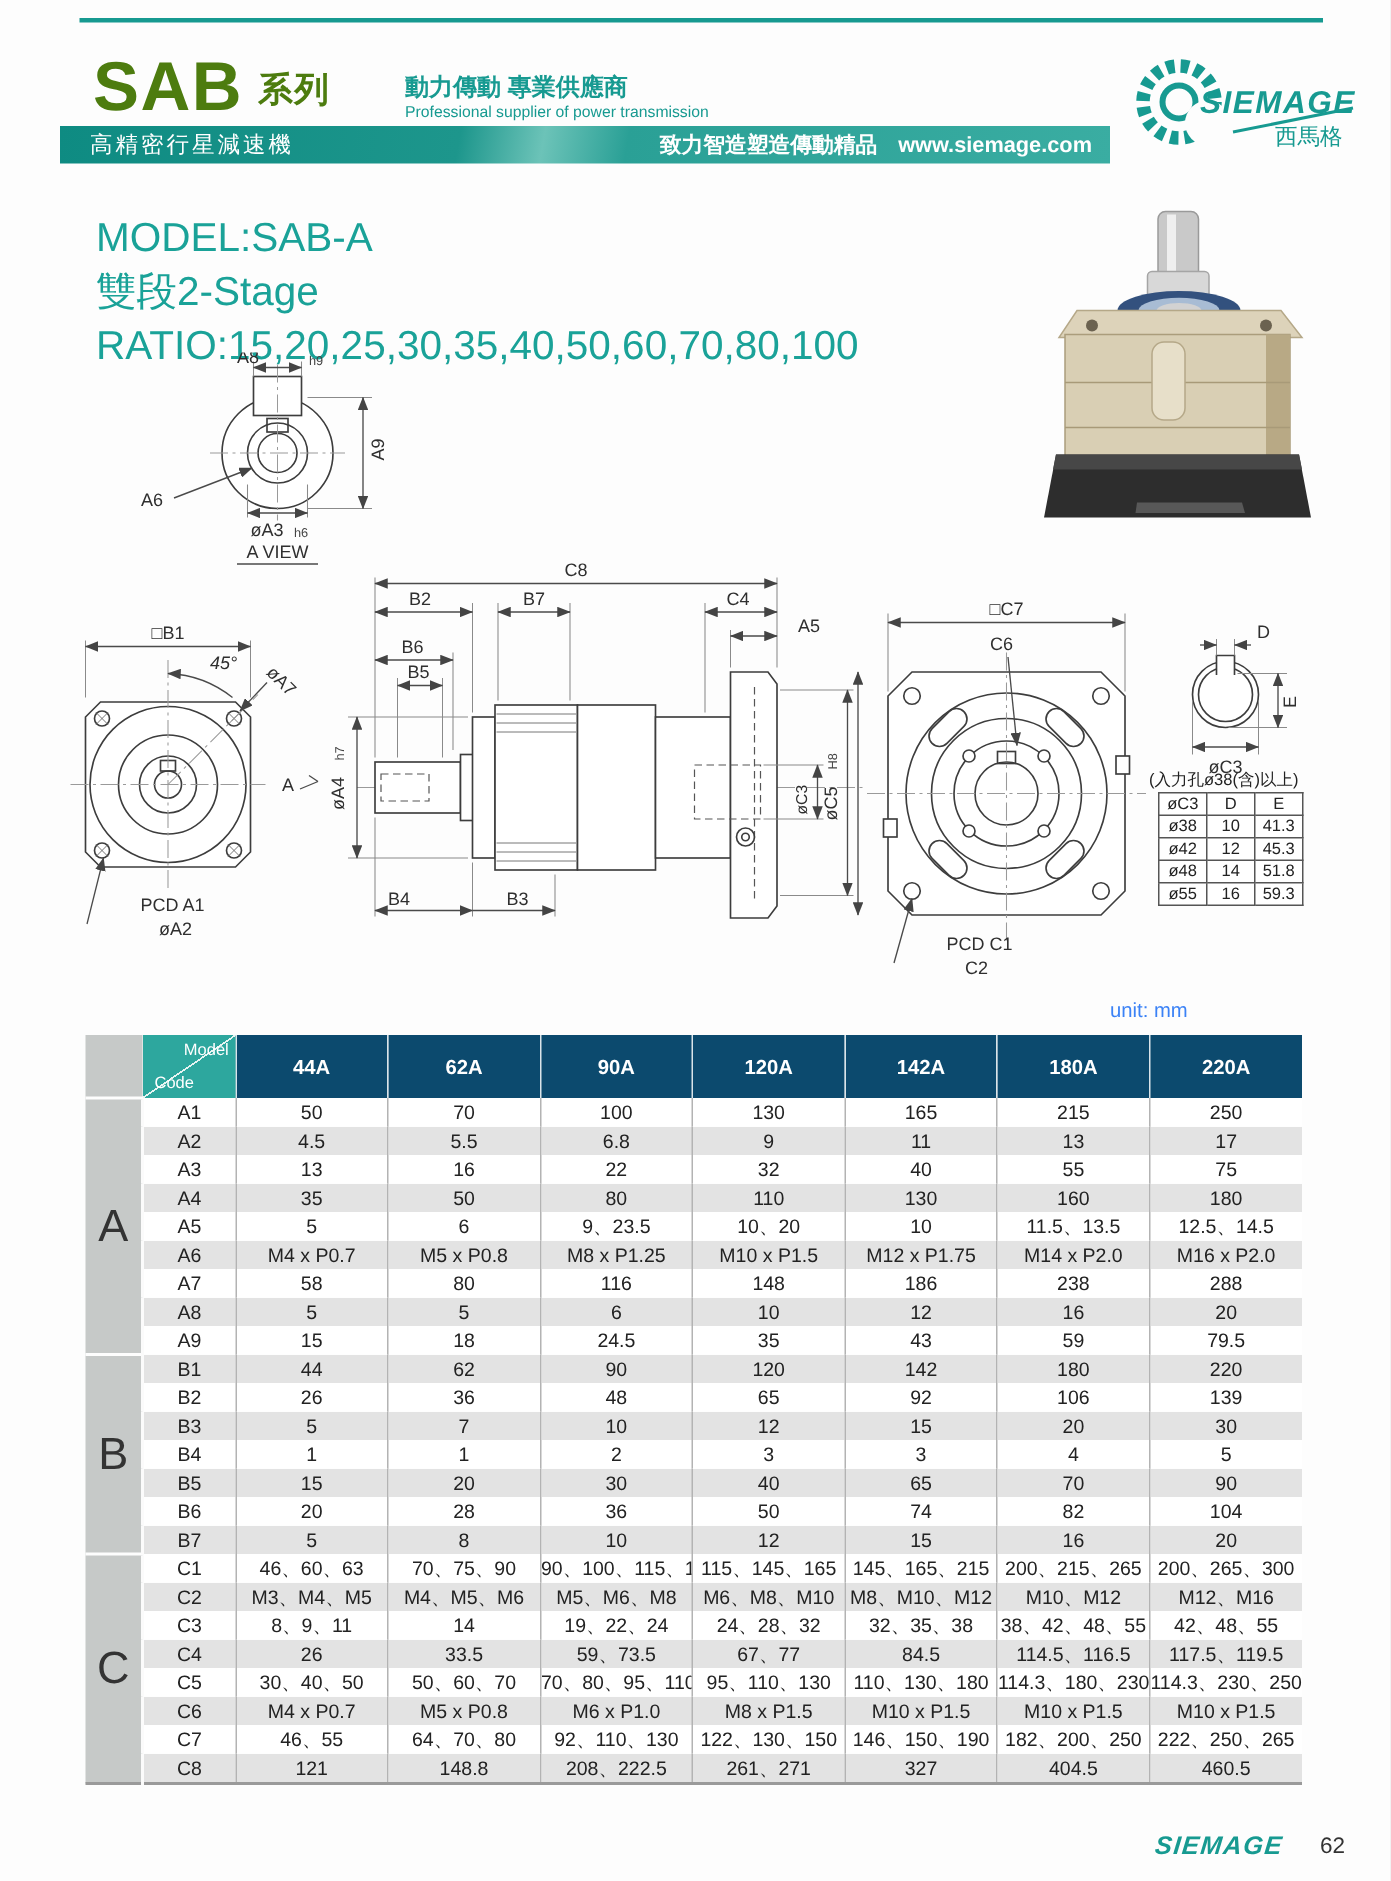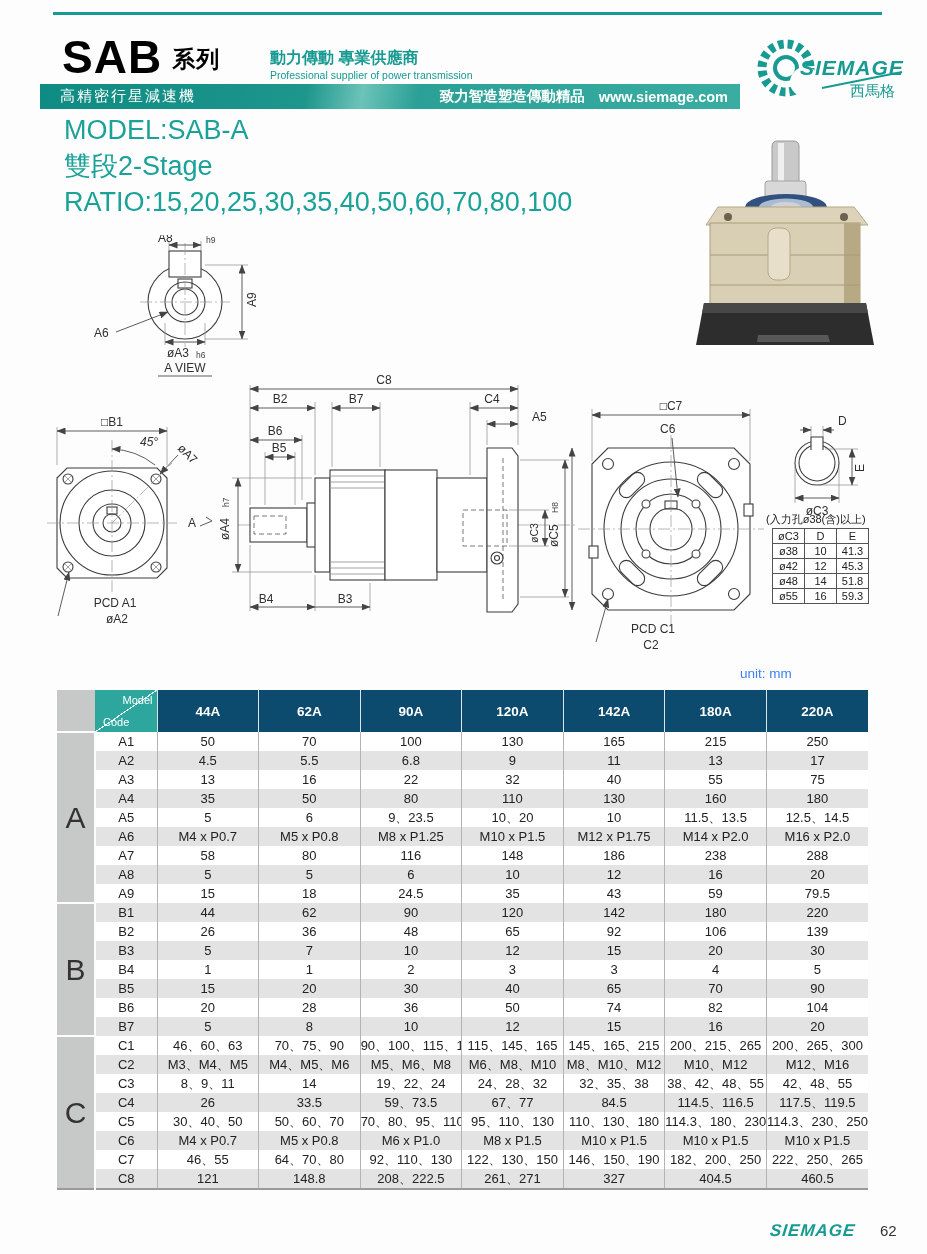--- a/index.html
+++ b/index.html
@@ -2,33 +2,33 @@
 <html><head>
 <meta charset="utf-8">
 <style>
   html,body{margin:0;padding:0;background:#e9e9e9;}
   .page{position:relative;width:927px;height:1254px;background:#fdfdfd;margin:0 auto;
         font-family:"Liberation Sans",sans-serif;overflow:hidden;}
   .abs{position:absolute;}
 
   
   .top-rule{left:53px;top:12px;width:829px;height:3px;background:#179a91;}
-  .series-title{left:62px;top:30px;color:#000000;font-weight:bold;font-size:46px;letter-spacing:1px;}
+  .series-title{left:62px;top:30px;color:#4d7c0f;font-weight:bold;font-size:46px;letter-spacing:1px;}
   .series-suffix{font-size:23px;margin-left:10px;vertical-align:6px;}
   .tagline-zh{left:270px;top:48px;color:#179a91;font-weight:bold;font-size:16px;}
   .tagline-en{left:270px;top:69px;color:#179a91;font-size:10.5px;}
   .logo{left:752px;top:30px;width:160px;height:78px;}
   .banner{left:40px;top:84px;width:700px;height:25px;
           background:linear-gradient(100deg,#0e8b82 0%,#1d968c 38%,#6cc3b8 46%,#2aa096 54%,#3aada2 100%);
           display:flex;align-items:center;color:#fff;}
   .banner-left{margin-left:20px;font-size:15px;letter-spacing:2px;}
   .banner-right{margin-left:auto;margin-right:12px;font-weight:bold;font-size:14.5px;display:flex;gap:14px;align-items:center;}
 
   
-  .model-block{left:64px;top:112px;color:#1aa298;font-size:27px;line-height:36px;}
+  .model-block{left:64px;top:140px;color:#1aa298;font-size:27px;line-height:36px;}
 
   
   .photo{left:668px;top:133px;width:235px;height:215px;}
 
   
   .drawings{left:20px;top:235px;width:890px;height:445px;}
   .drawings text{fill:#2f2f2f;font-size:12px;}
   .drawings .tol{font-size:8.5px;fill:#444;}
   .drawings .sm{font-size:10.5px;}
   .ol{stroke:#3d3d3d;stroke-width:1.1;fill:none;}

